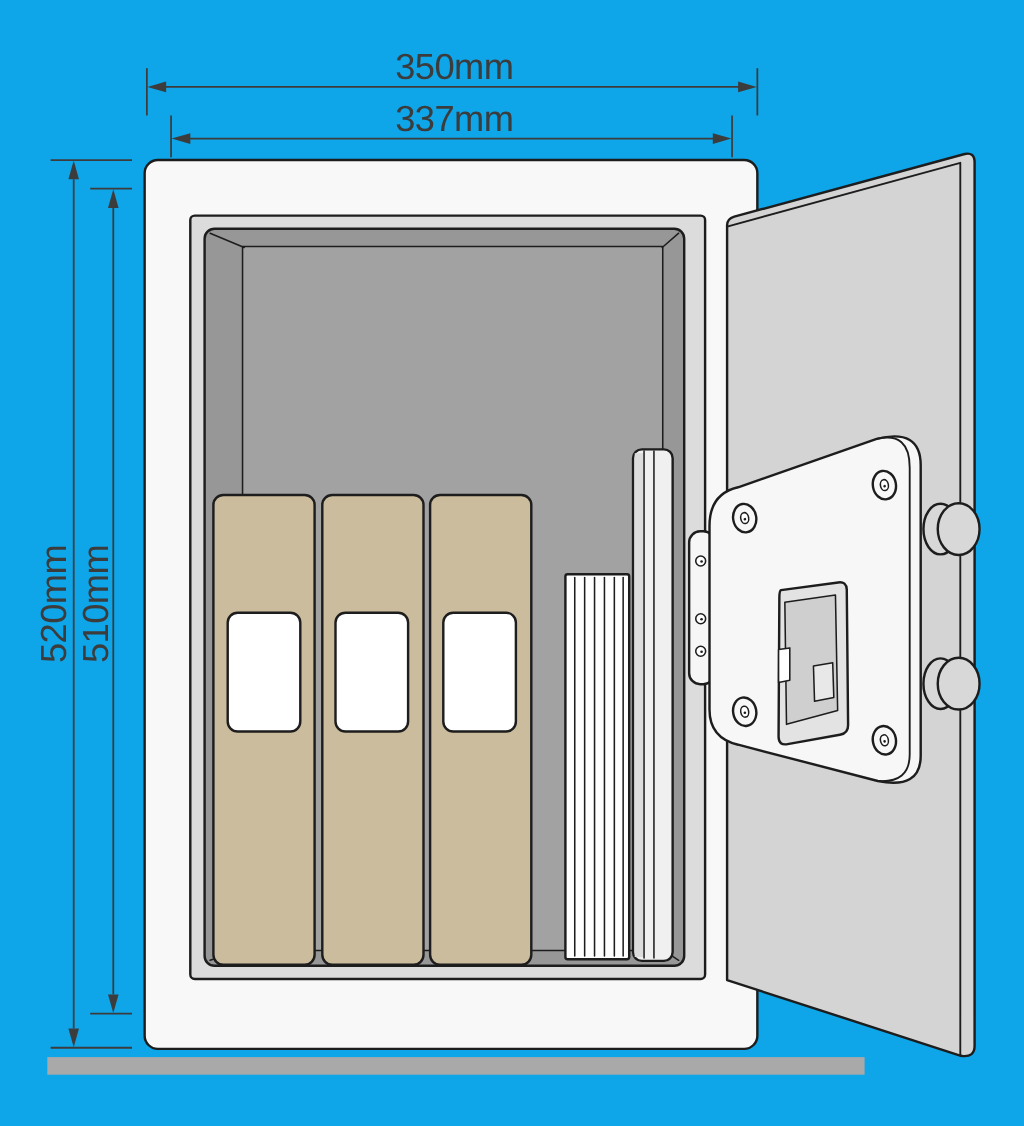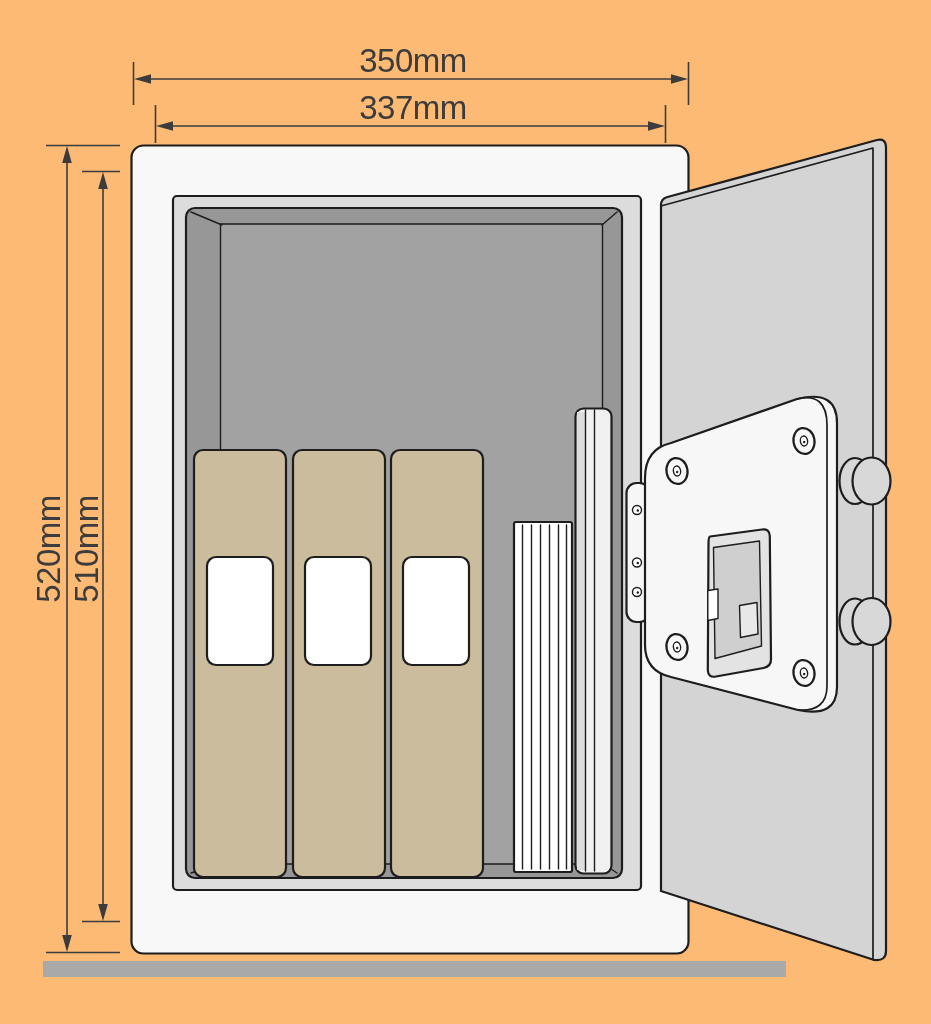--- a/index.html
+++ b/index.html
@@ -1,16 +1,16 @@
 <!DOCTYPE html>
 <html><head>
 <meta charset="utf-8">
 <style>
   html,body{margin:0;padding:0;background:#ffffff;}
-  .stage{width:931px;height:1024px;position:relative;background:#fdba74;}
+  .stage{width:931px;height:1024px;position:relative;background:#0ea5e9;}
   svg{display:block;}
   .s{fill:none;stroke:currentColor;stroke-width:2.2;stroke-linejoin:round;stroke-linecap:round;}
   .sf{stroke:currentColor;stroke-width:2.2;stroke-linejoin:round;}
   .t1{stroke-width:1.4;}
   .t2{stroke-width:1.7;}
   .dimln{stroke:currentColor;stroke-width:1.6;fill:none;}
   .f{fill:currentColor;stroke:none;}
   text{stroke:none;fill:currentColor;font-family:"Liberation Sans","DejaVu Sans",sans-serif;
        font-size:33px;font-weight:300;letter-spacing:-0.5px;}
 </style>

